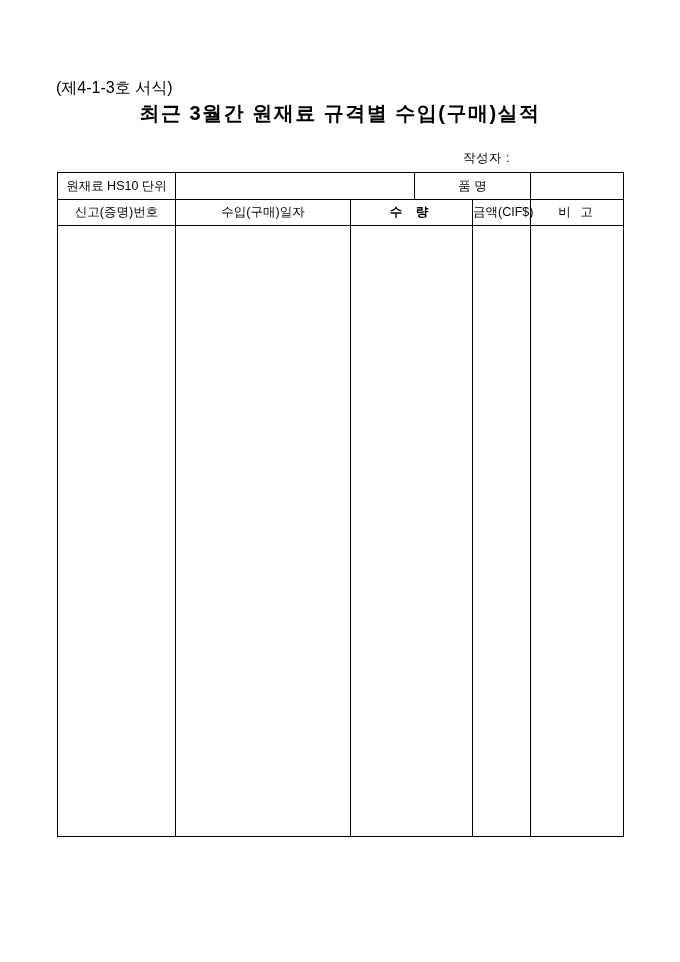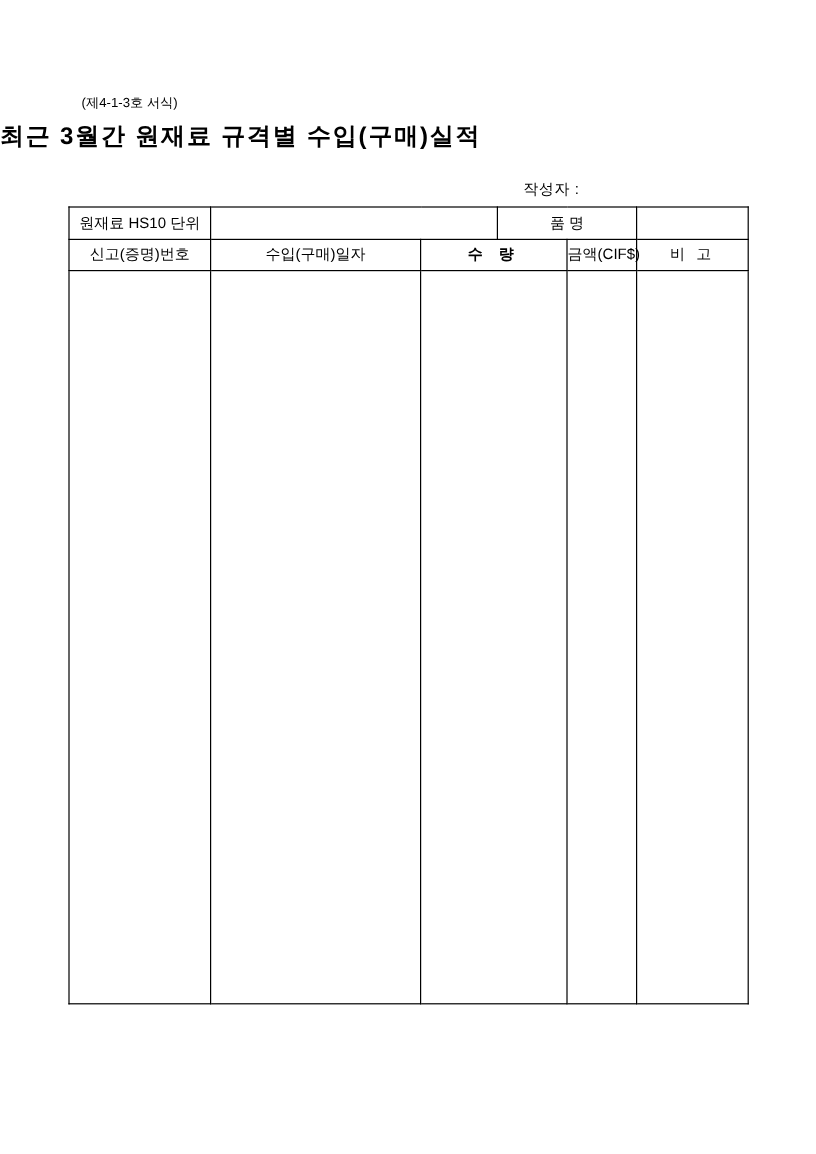--- a/index.html
+++ b/index.html
@@ -17,41 +17,42 @@
 
   .page {
     position: relative;
     width: 680px;
     height: 962px;
     box-sizing: border-box;
   }
 
   .form-code {
     position: absolute;
-    left: 68px;
+    left: 56px;
     top: 78px;
-    font-size: 11px;
+    font-size: 16px;
     letter-spacing: 0px;
     white-space: nowrap;
   }
 
   .doc-title {
     position: absolute;
     left: 0;
     top: 100px;
     width: 680px;
+    text-align: center;
     font-size: 20px;
     font-weight: bold;
     letter-spacing: 1.5px;
     white-space: nowrap;
   }
 
   .author-line {
     position: absolute;
-    right: 197px;
+    right: 170px;
     top: 150px;
     font-size: 12.5px;
     white-space: nowrap;
     letter-spacing: 0.5px;
   }
 
   table.main-table {
     position: absolute;
     left: 57px;
     top: 172px;

